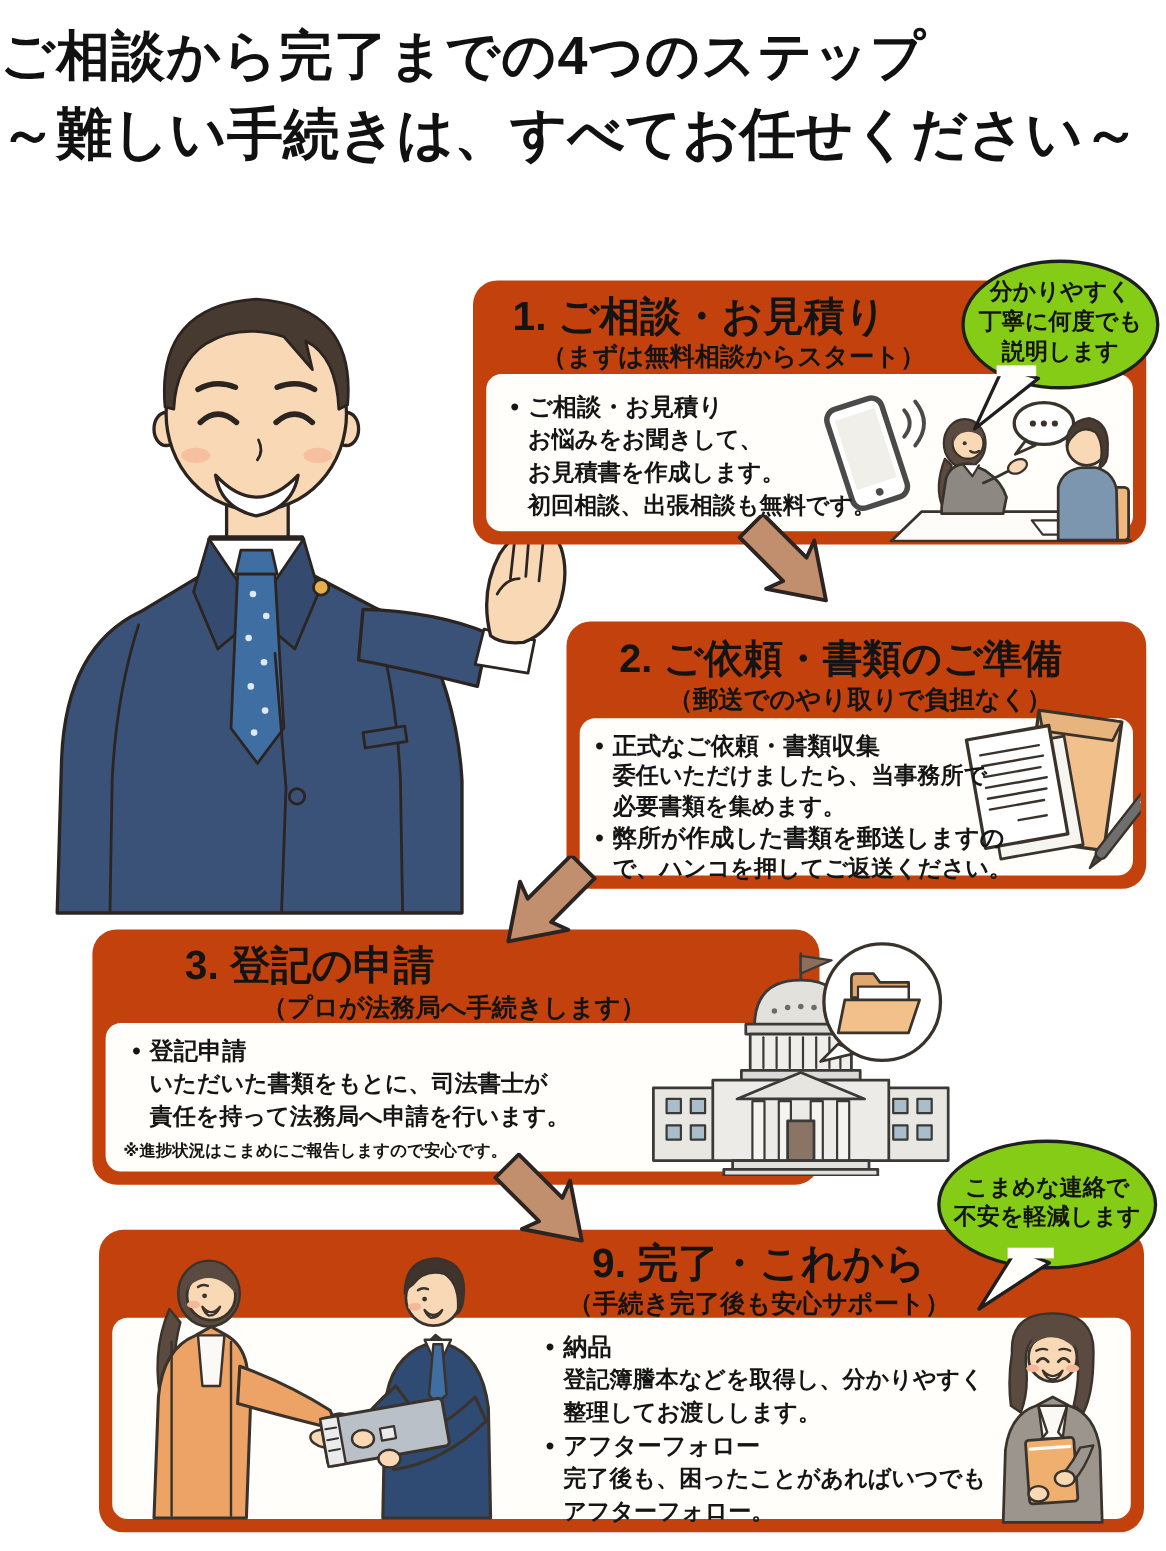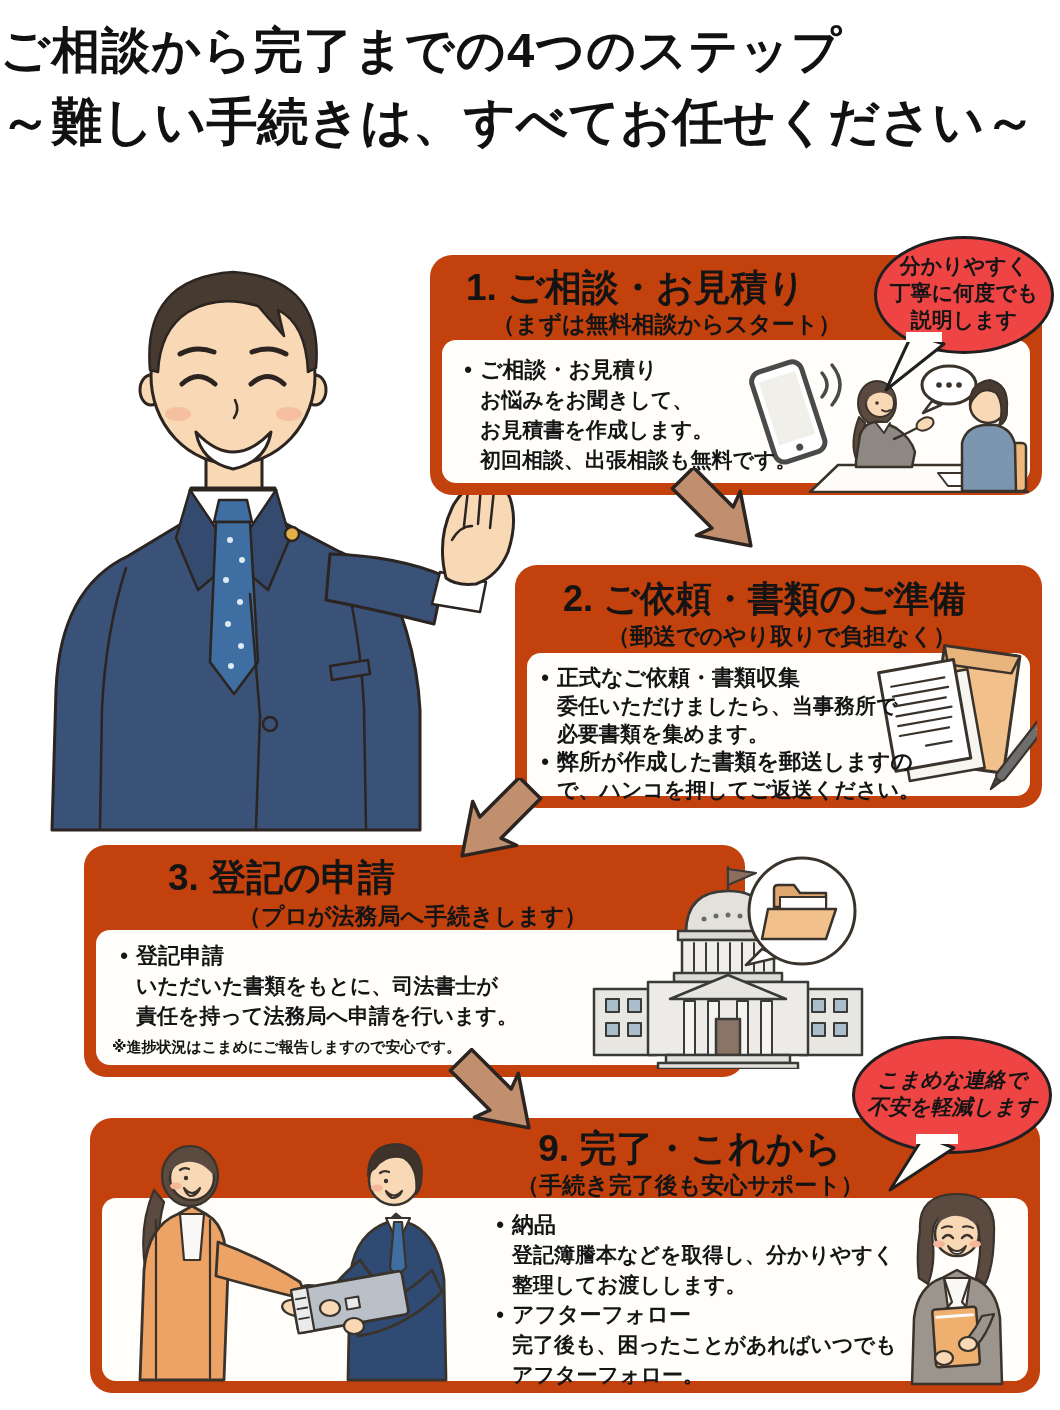--- a/index.html
+++ b/index.html
@@ -26,27 +26,27 @@
   #step4 .step-inner{top:80px;}
   
   .bullets{position:absolute;z-index:6;}
   .b-row{display:flex;font-size:22px;font-weight:800;line-height:30px;white-space:nowrap;}
   .b-row .dot{width:24px;text-align:center;flex:0 0 24px;}
   .b-cont{font-size:21px;font-weight:700;line-height:30px;padding-left:24px;white-space:nowrap;}
   .b-note{font-size:15px;font-weight:800;line-height:31px;padding-left:0;white-space:nowrap;}
   
   .arrow{position:absolute;z-index:8;}
   
-  .bubble{position:absolute;background:#ef4444;border:3.5px solid #1f1f1f;border-radius:50%;
+  .bubble{position:absolute;background:#84cc16;border:3.5px solid #1f1f1f;border-radius:50%;
           z-index:10;text-align:center;font-weight:800;color:#141414;}
   .bubble .bl{font-size:21px;line-height:27px;white-space:nowrap;}
   #bubble1{left:874px;top:236px;width:174px;height:112px;padding-top:0;}
   #bubble1 .btxt{position:absolute;left:0;right:0;top:13px;}
   #bubble2{left:852px;top:1036px;width:194px;height:112px;}
-  #bubble2 .btxt{position:absolute;left:0;right:0;top:27px;font-style:italic;}
+  #bubble2 .btxt{position:absolute;left:0;right:0;top:27px;}
   .tail{position:absolute;z-index:11;}
   
   .scene{position:absolute;}
 </style>
 </head>
 <body>
 
 <div class="canvas">
 
   <div class="main-title l1">ご相談から完了までの4つのステップ</div>

